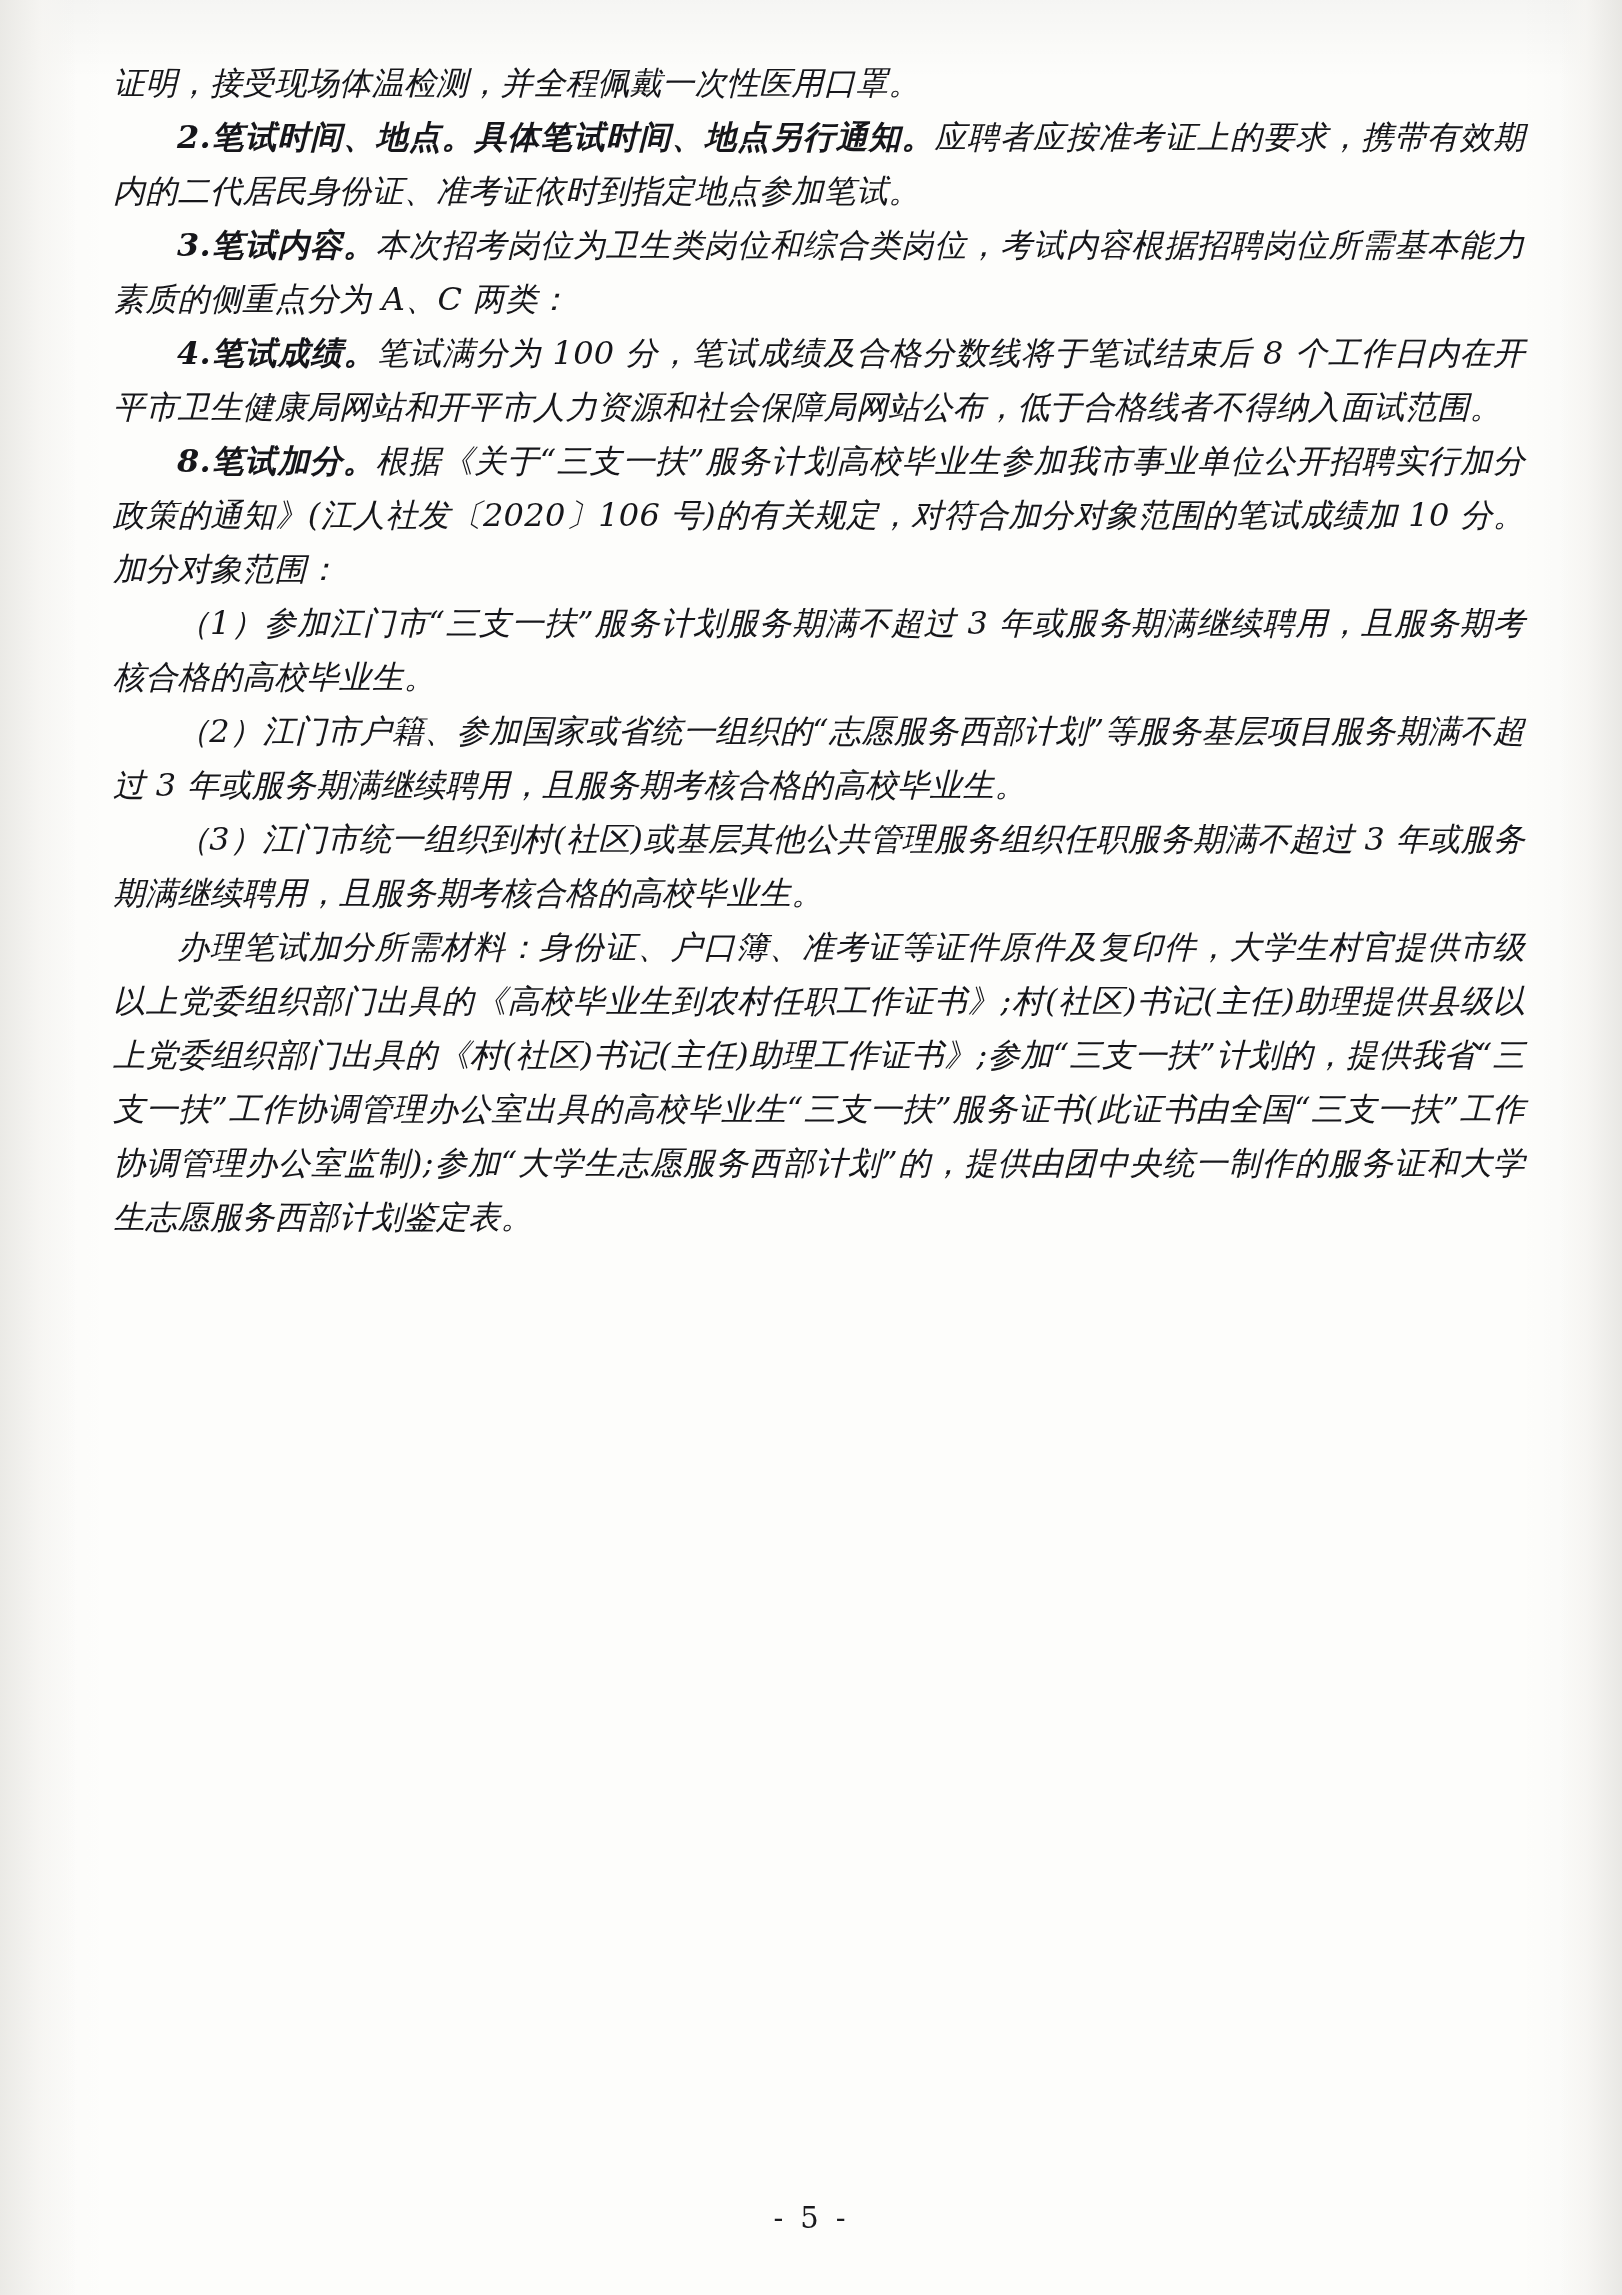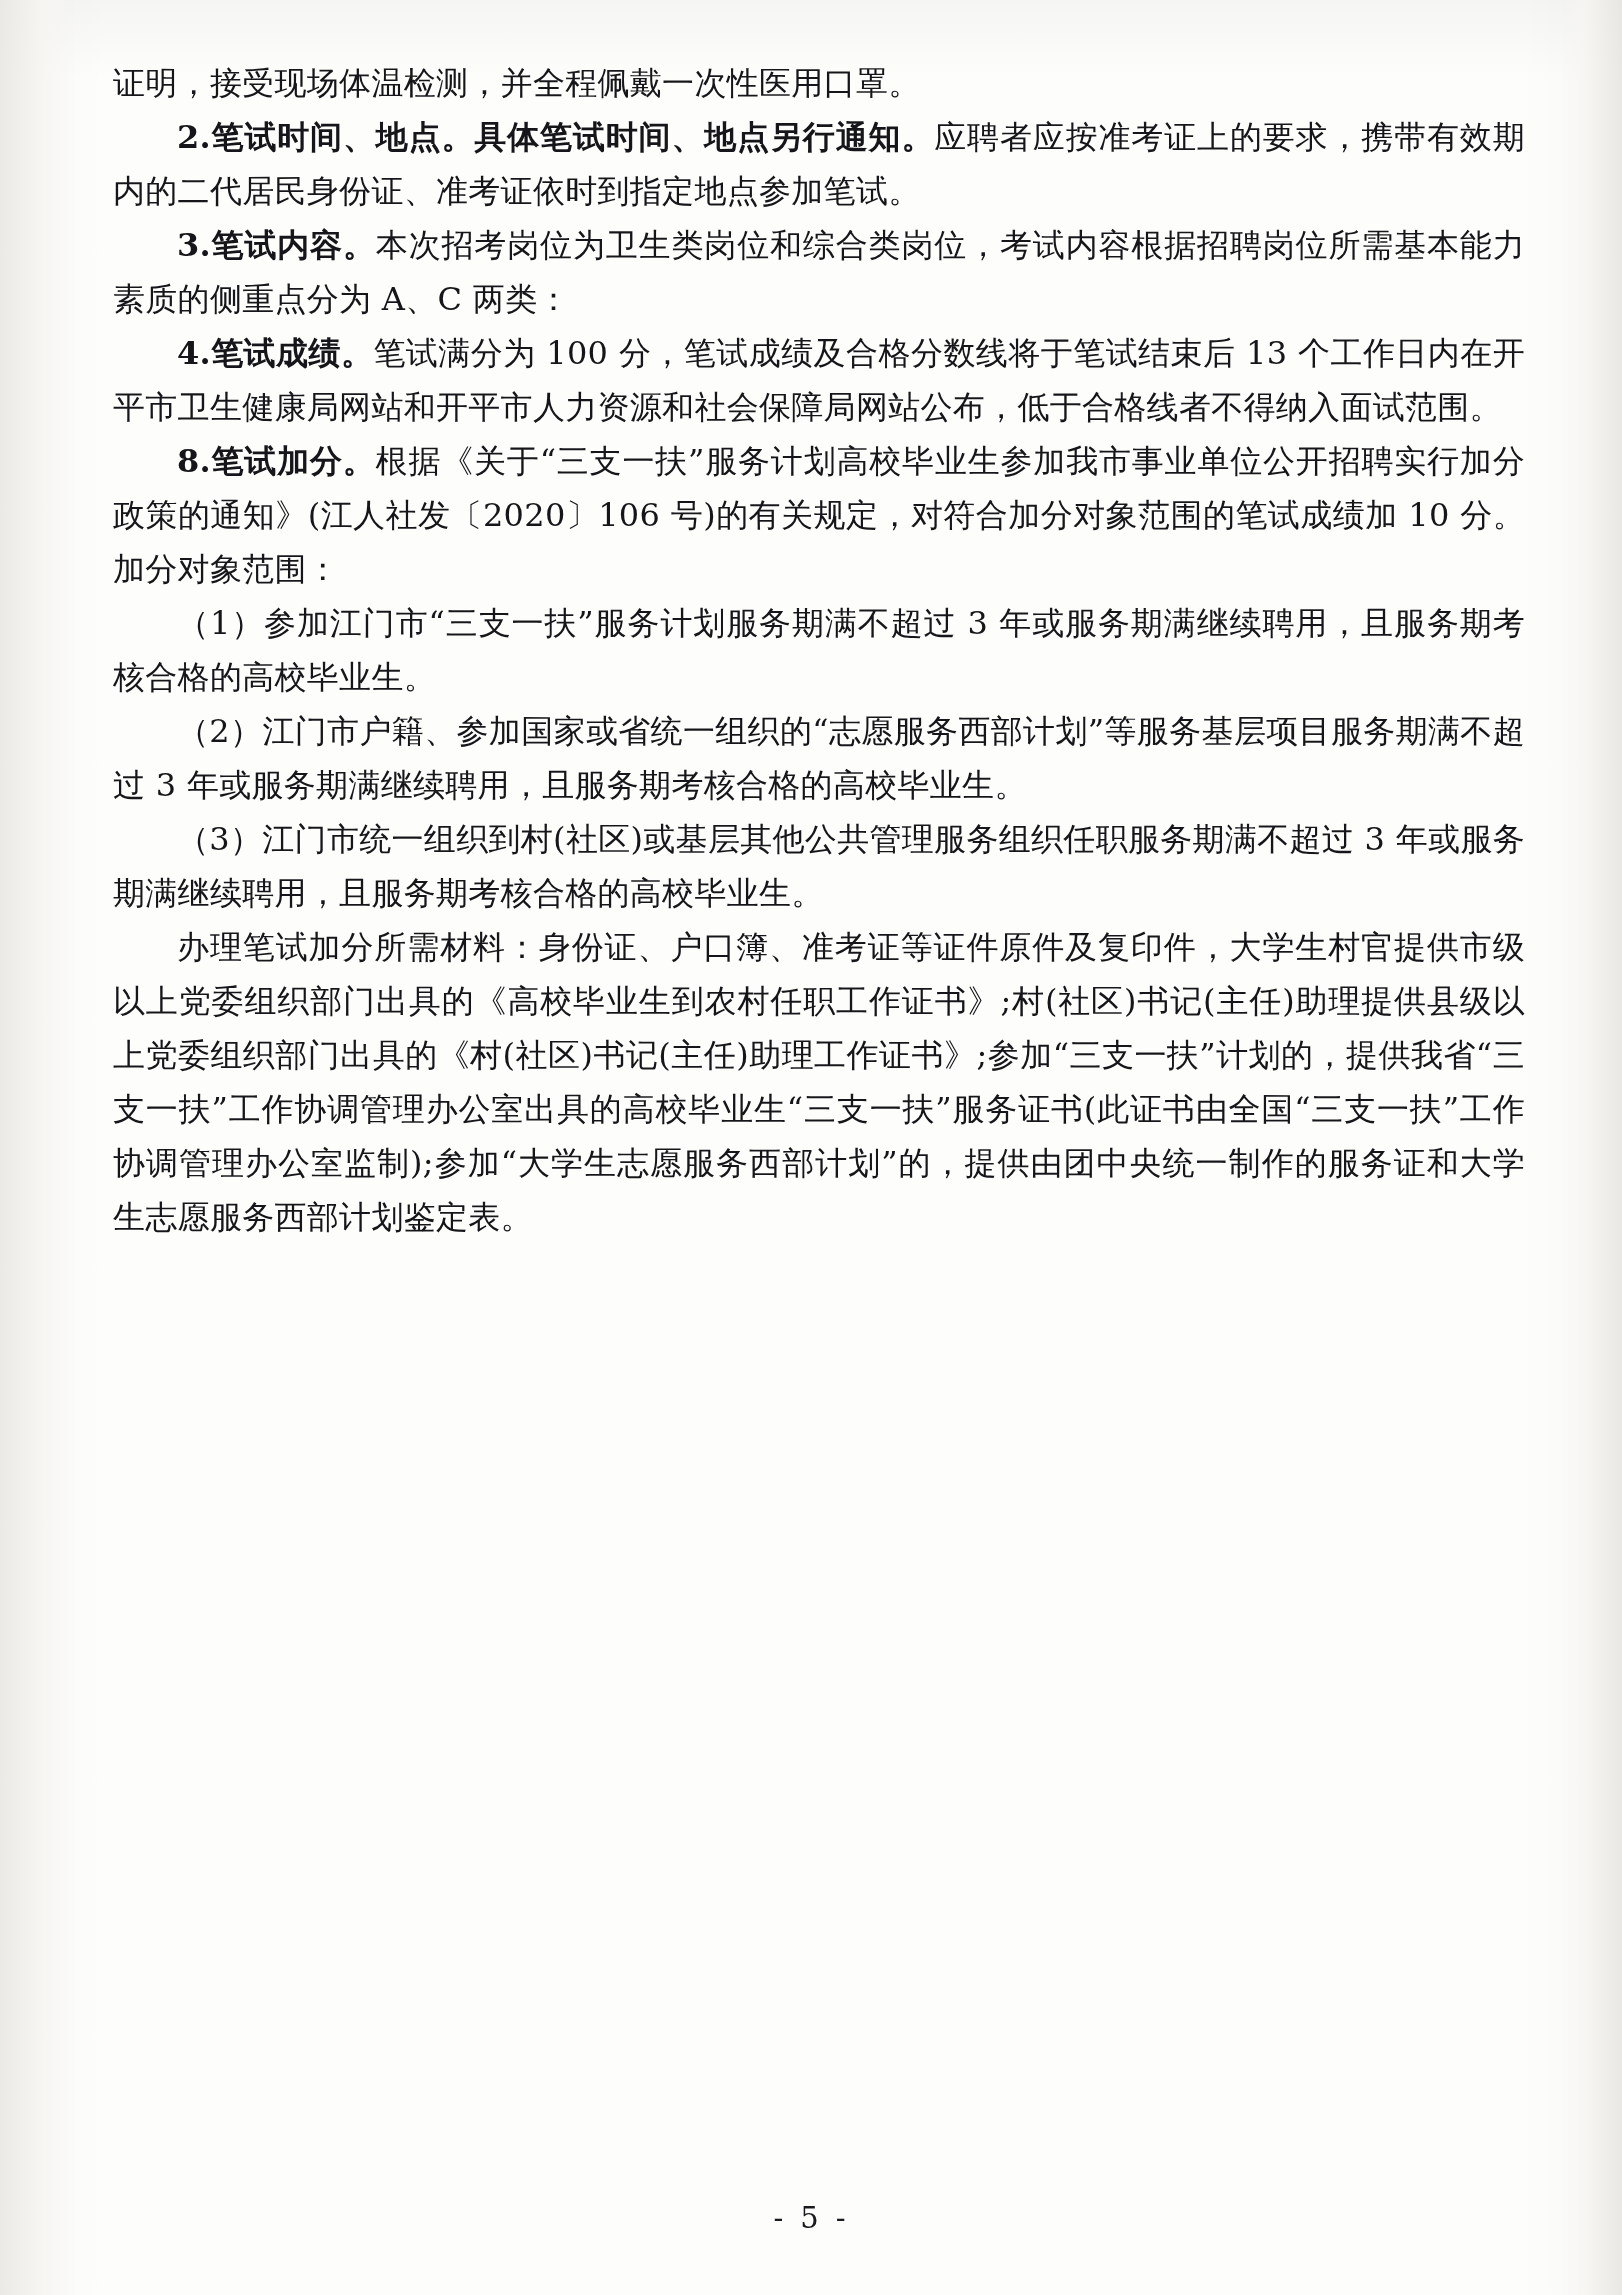--- a/index.html
+++ b/index.html
@@ -47,20 +47,21 @@
     font-size: 32px;
     line-height: 54px;
     letter-spacing: 0.3px;
     text-align: justify;
     text-justify: inter-ideograph;
   }
   p {
     margin: 0;
     padding: 0;
     text-indent: 0;
+    font-style: italic;
   }
   p.indent {
     text-indent: 64px;
   }
   .bold {
     font-weight: 700;
   }
   .footer {
     position: absolute;
     left: 0;
@@ -90,21 +91,21 @@
       <span class="bold">2.笔试时间、地点。具体笔试时间、地点另行通知。</span><span>应聘者应按准考证上的要求，携带有效期内的二代居民身份证、准考证依时到指定地点参加笔试。</span>
     </p>
 
     <p class="indent">
       <span class="bold">3.笔试内容。</span><span>本次招考岗位为卫生类岗位和综合类岗位，考试内容根据招聘岗位所需基本能力素质的侧重点分为 A、C 两类：</span>
     </p>
 
 
 
     <p class="indent">
-      <span class="bold">4.笔试成绩。</span><span>笔试满分为 100 分，笔试成绩及合格分数线将于笔试结束后 13 个工作日内在开平市卫生健康局网站和开平市人力资源和社会保障局网站公布，低于合格线者不得纳入面试范围。</span>
+      <span class="bold">4.笔试成绩。</span><span>笔试满分为 100 分，笔试成绩及合格分数线将于笔试结束后 8 个工作日内在开平市卫生健康局网站和开平市人力资源和社会保障局网站公布，低于合格线者不得纳入面试范围。</span>
     </p>
 
     <p class="indent">
       <span class="bold">8.笔试加分。</span><span>根据《关于“三支一扶”服务计划高校毕业生参加我市事业单位公开招聘实行加分政策的通知》(江人社发〔2020〕106 号)的有关规定，对符合加分对象范围的笔试成绩加 10 分。加分对象范围：</span>
     </p>
 
     <p class="indent">
       <span>（1）参加江门市“三支一扶”服务计划服务期满不超过 3 年或服务期满继续聘用，且服务期考核合格的高校毕业生。</span>
     </p>
 

